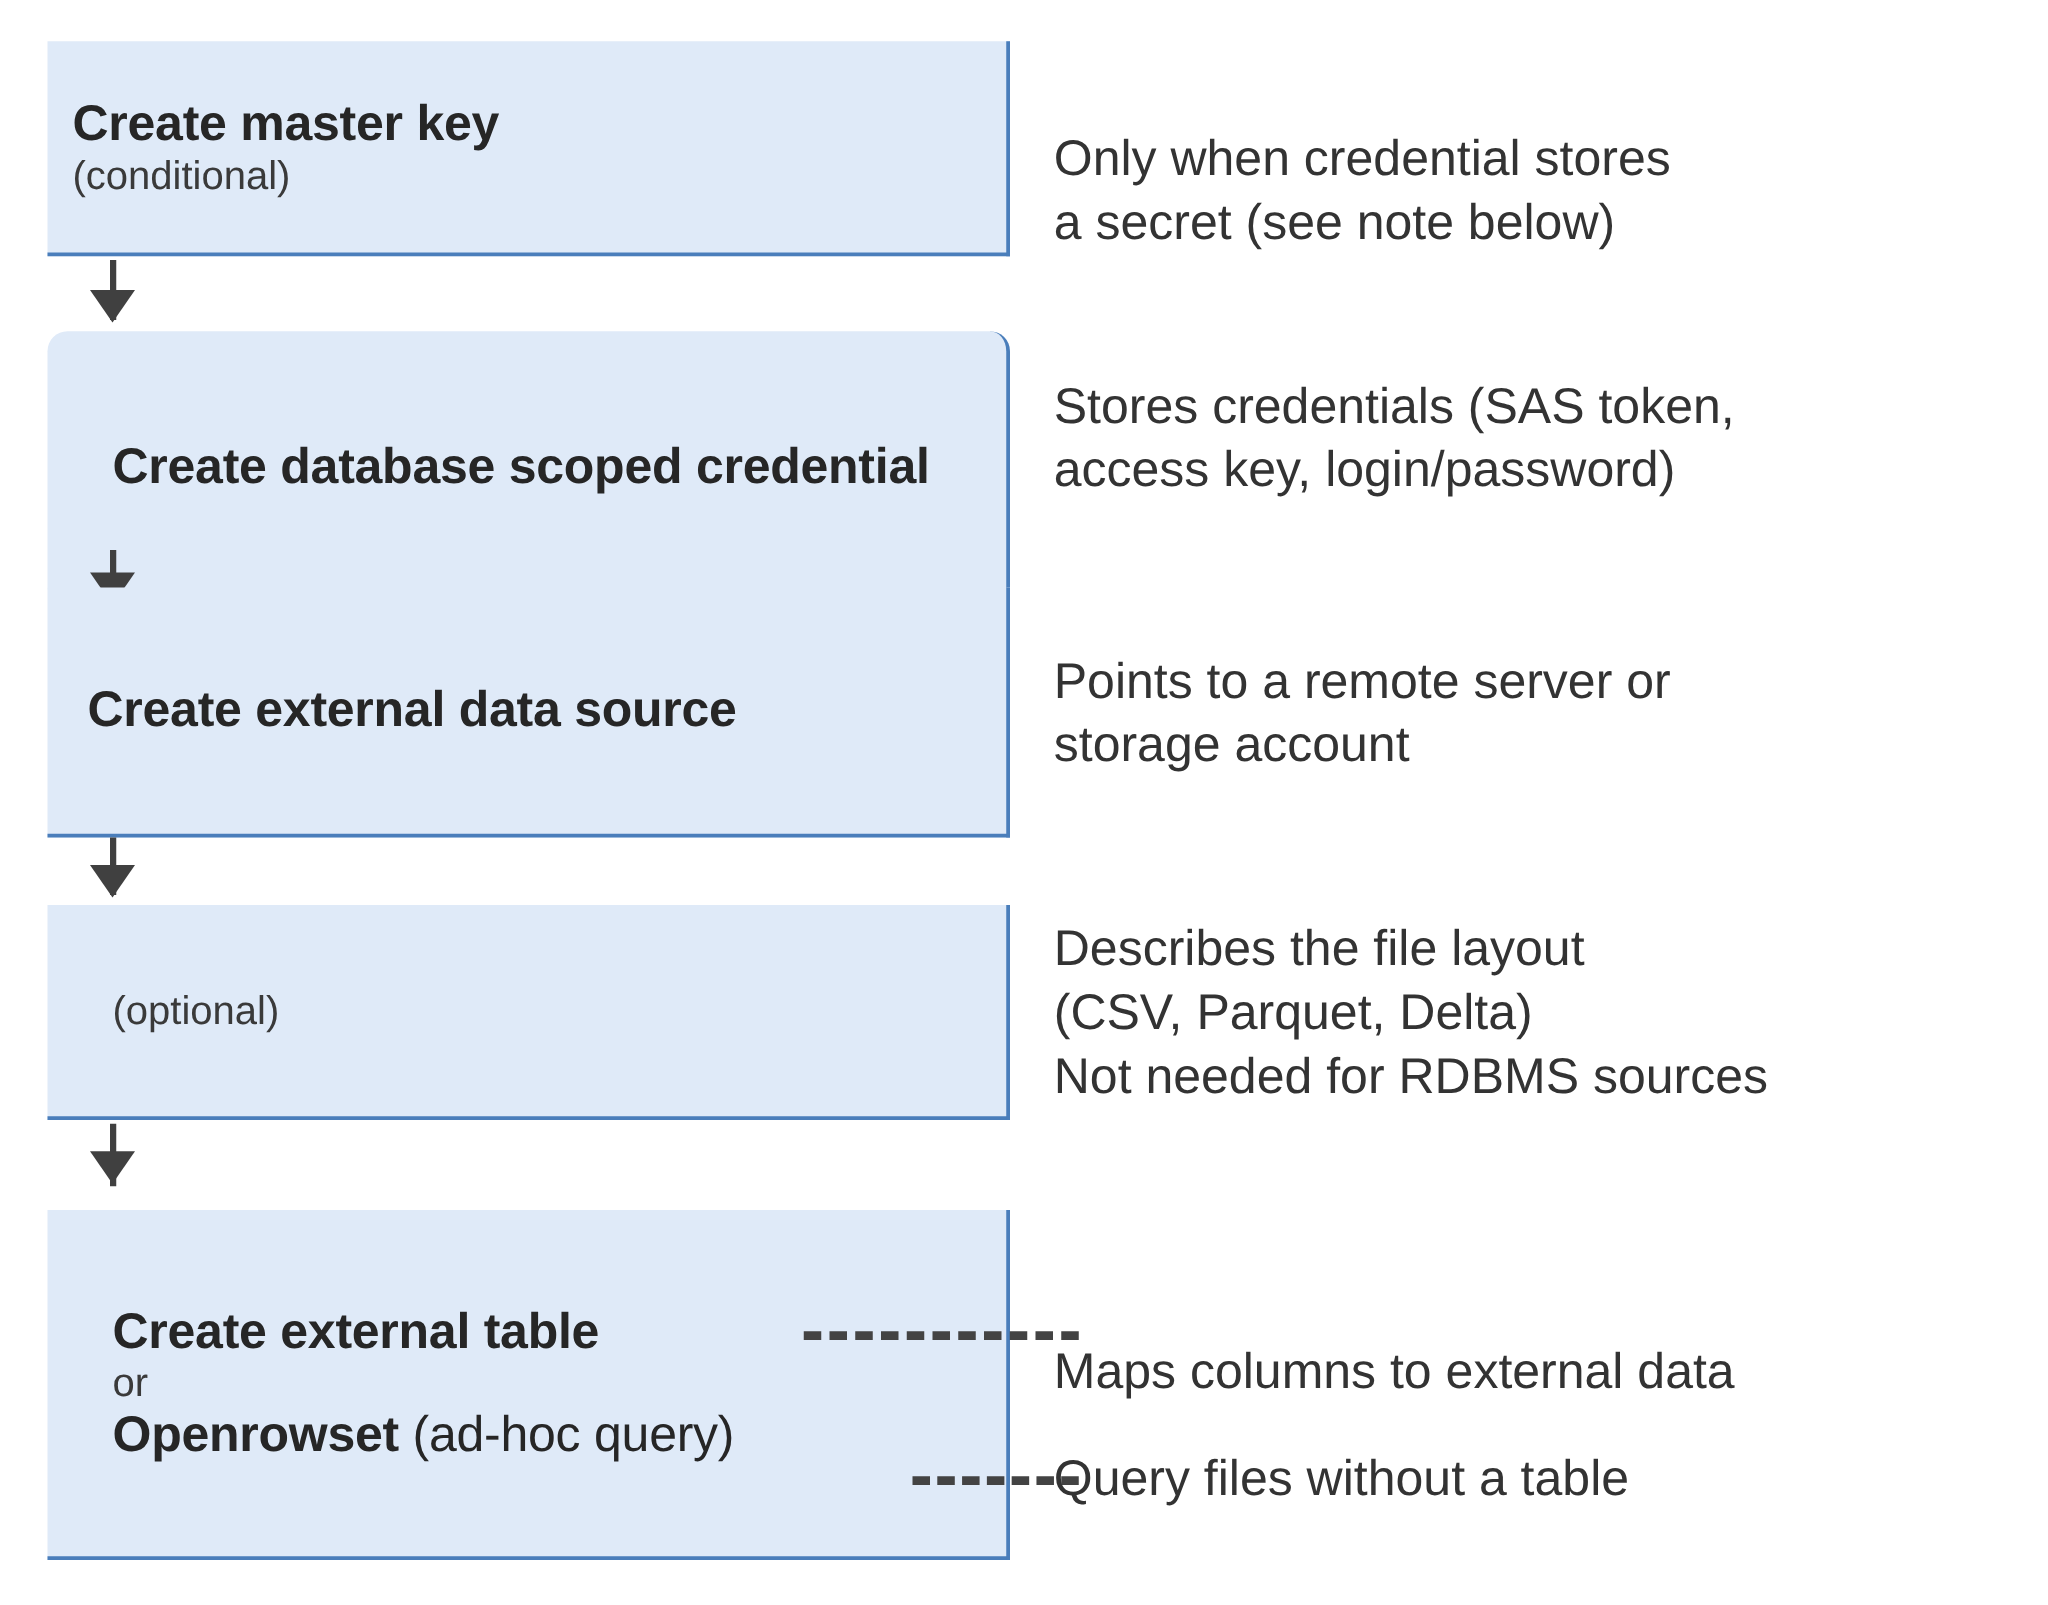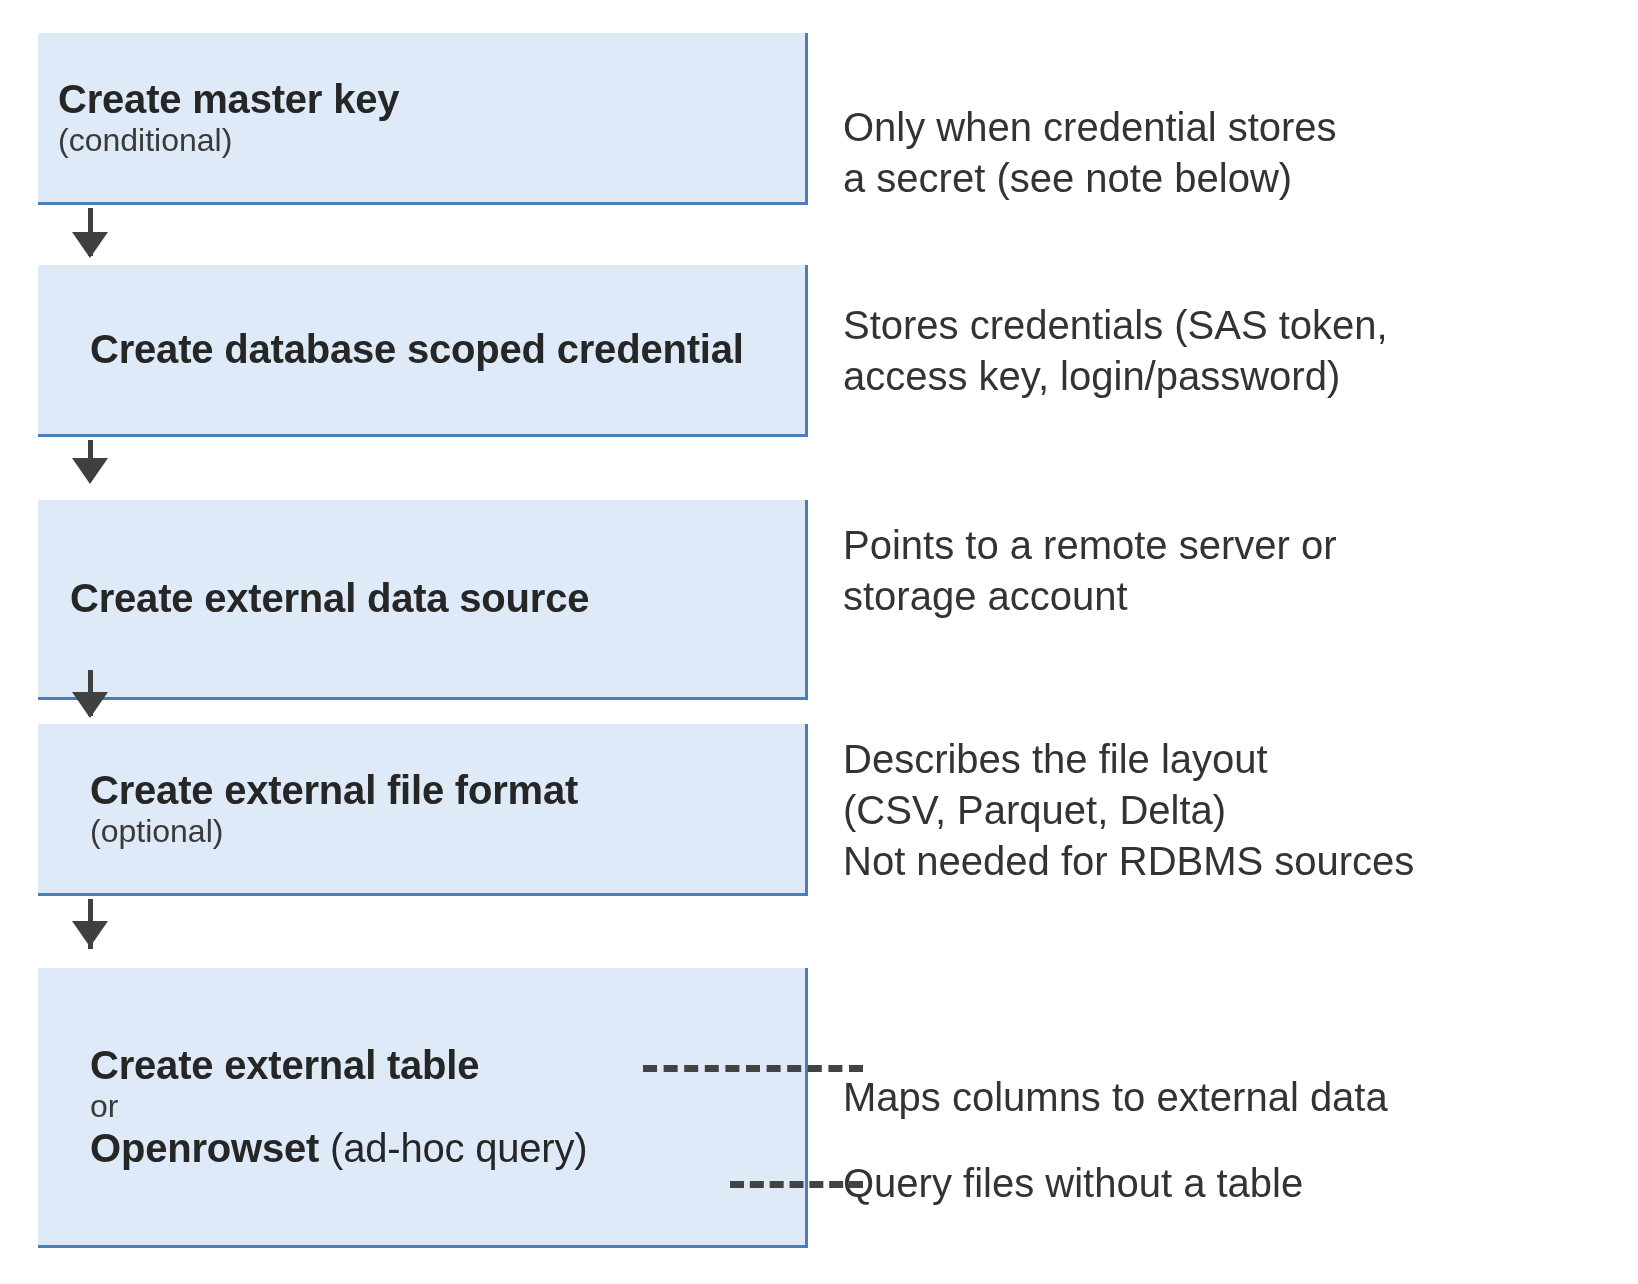--- a/index.html
+++ b/index.html
@@ -95,40 +95,39 @@
   <div class="step-box" style="top:33px; height:172px;padding-left:20px;">
     <div class="step-title">Create master key</div>
     <div class="step-sub">(conditional)</div>
   </div>
   <div class="note" style="top:62px;margin-top:40px;">Only when credential stores
 a secret (see note below)</div>
 
   <div class="arrow-shaft" style="top:208px; height:48px;"></div>
   <div class="arrow-head" style="top:232px;"></div>
 
-  <div class="step-box" style="top:265px; height:172px;">
+  <div class="step-box" style="top:265px; height:220px;border-radius:16px;">
     <div class="step-title">Create database scoped credential</div>
   </div>
   <div class="note" style="top:300px;">Stores credentials (SAS token,
 access key, login/password)</div>
 
   <div class="arrow-shaft" style="top:440px; height:40px;"></div>
   <div class="arrow-head" style="top:458px;"></div>
 
-  <div class="step-box" style="top:500px; height:200px;padding-left:32px;">
+  <div class="step-box" style="top:470px; height:200px;padding-left:32px;">
     <div class="step-title">Create external data source</div>
   </div>
   <div class="note" style="top:520px;">Points to a remote server or
 storage account</div>
 
   <div class="arrow-shaft" style="top:670px; height:46px;"></div>
   <div class="arrow-head" style="top:692px;"></div>
 
   <div class="step-box" style="top:724px; height:172px;">
-    <div class="step-title">Create external file format</div>
     <div class="step-sub">(optional)</div>
   </div>
   <div class="note" style="top:734px;">Describes the file layout
 (CSV, Parquet, Delta)
 Not needed for RDBMS sources</div>
 
   <div class="arrow-shaft" style="top:899px; height:50px;"></div>
   <div class="arrow-head" style="top:921px;"></div>
 
   <div class="step-box" style="top:968px; height:280px; justify-content:center;">

